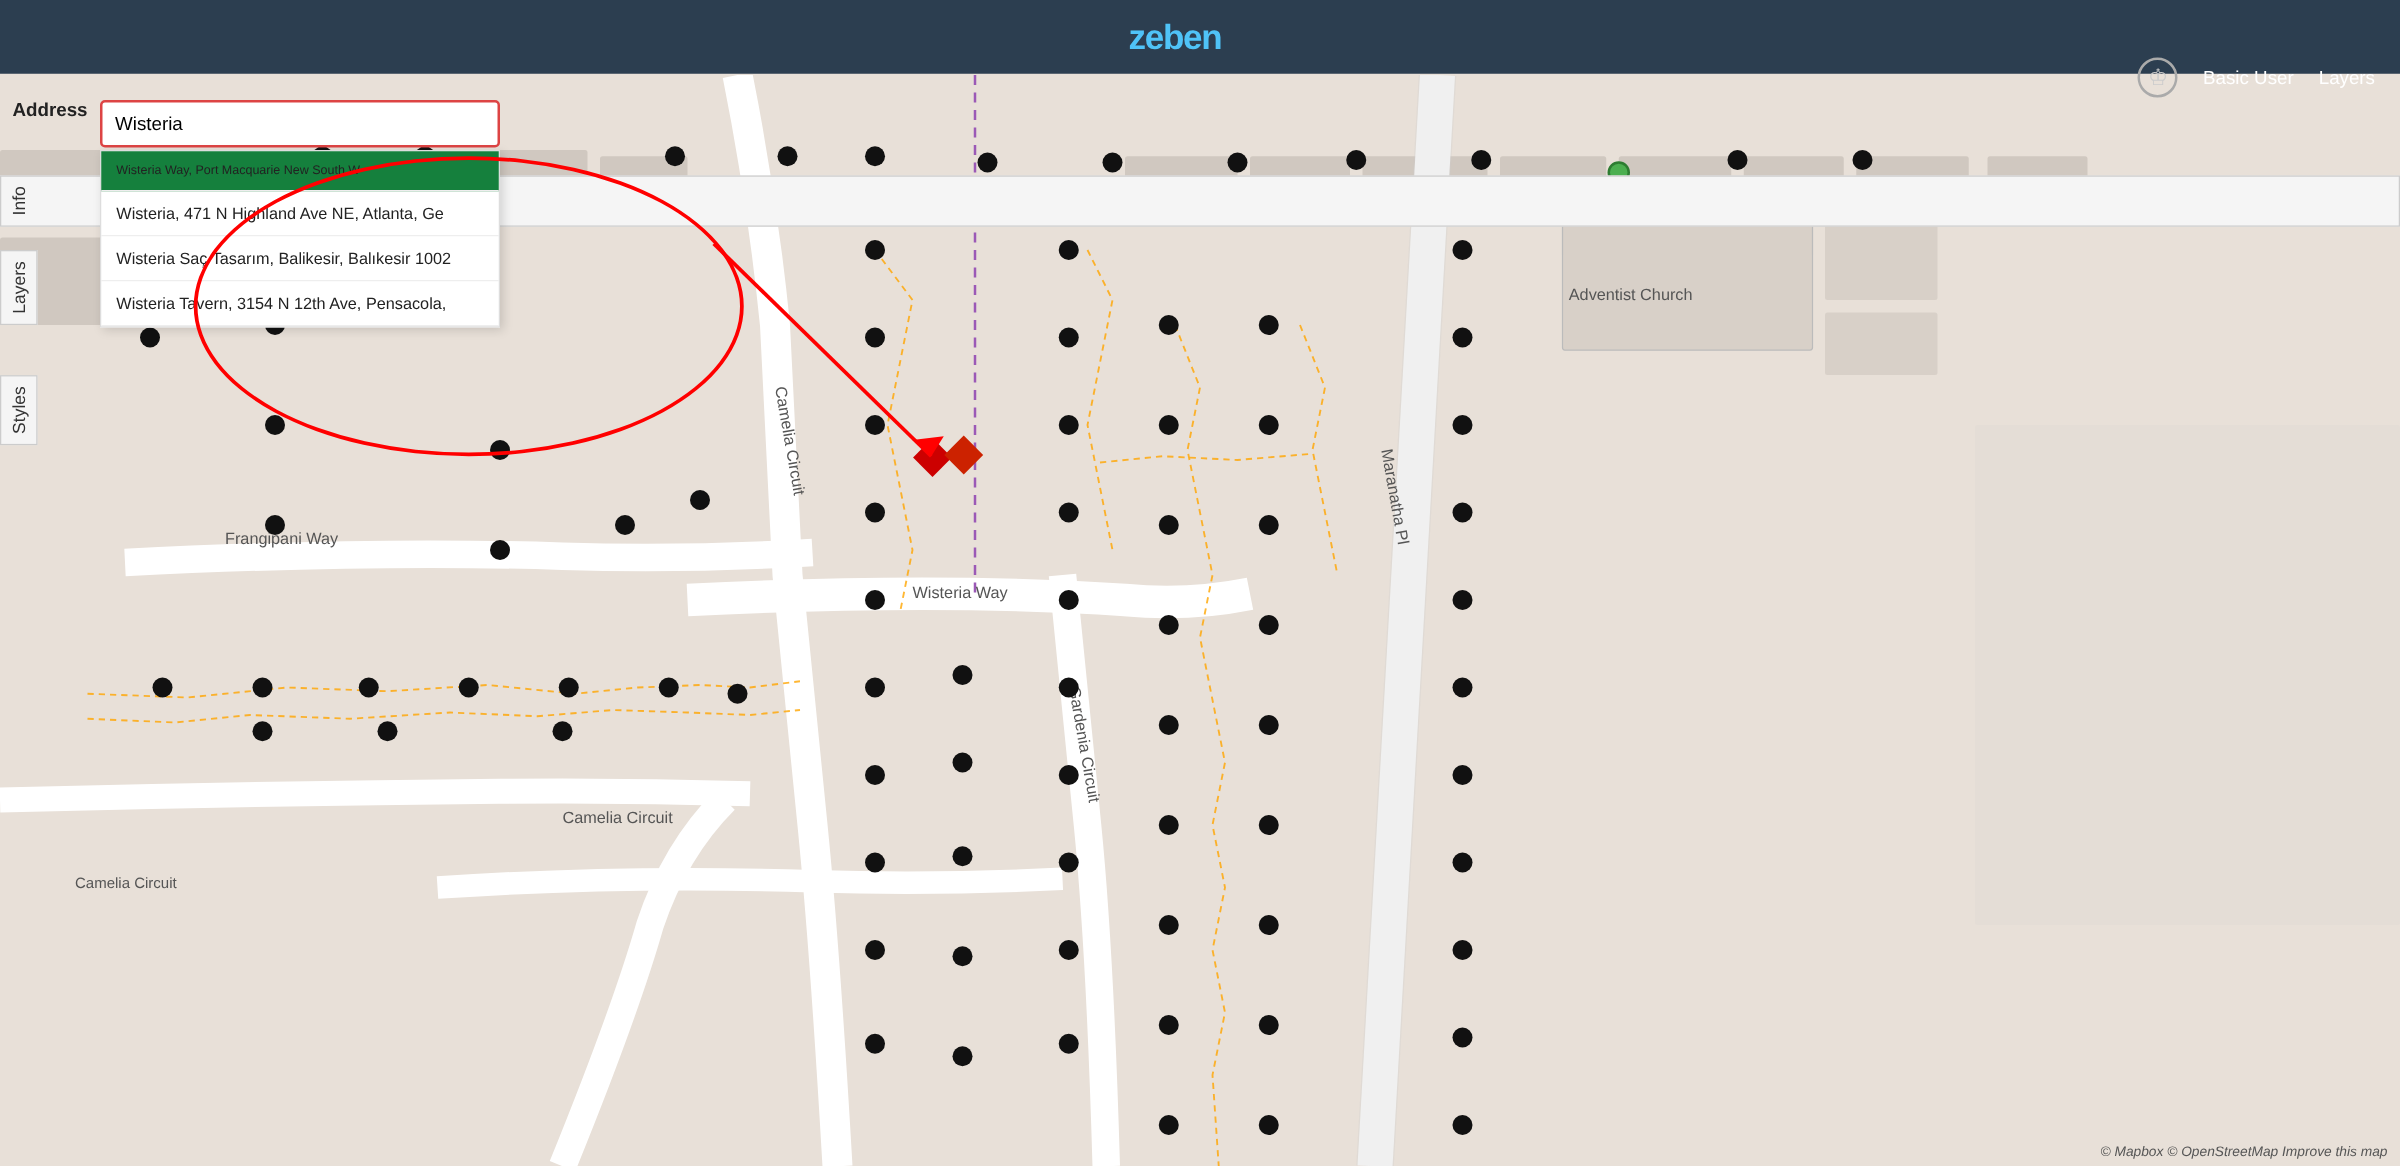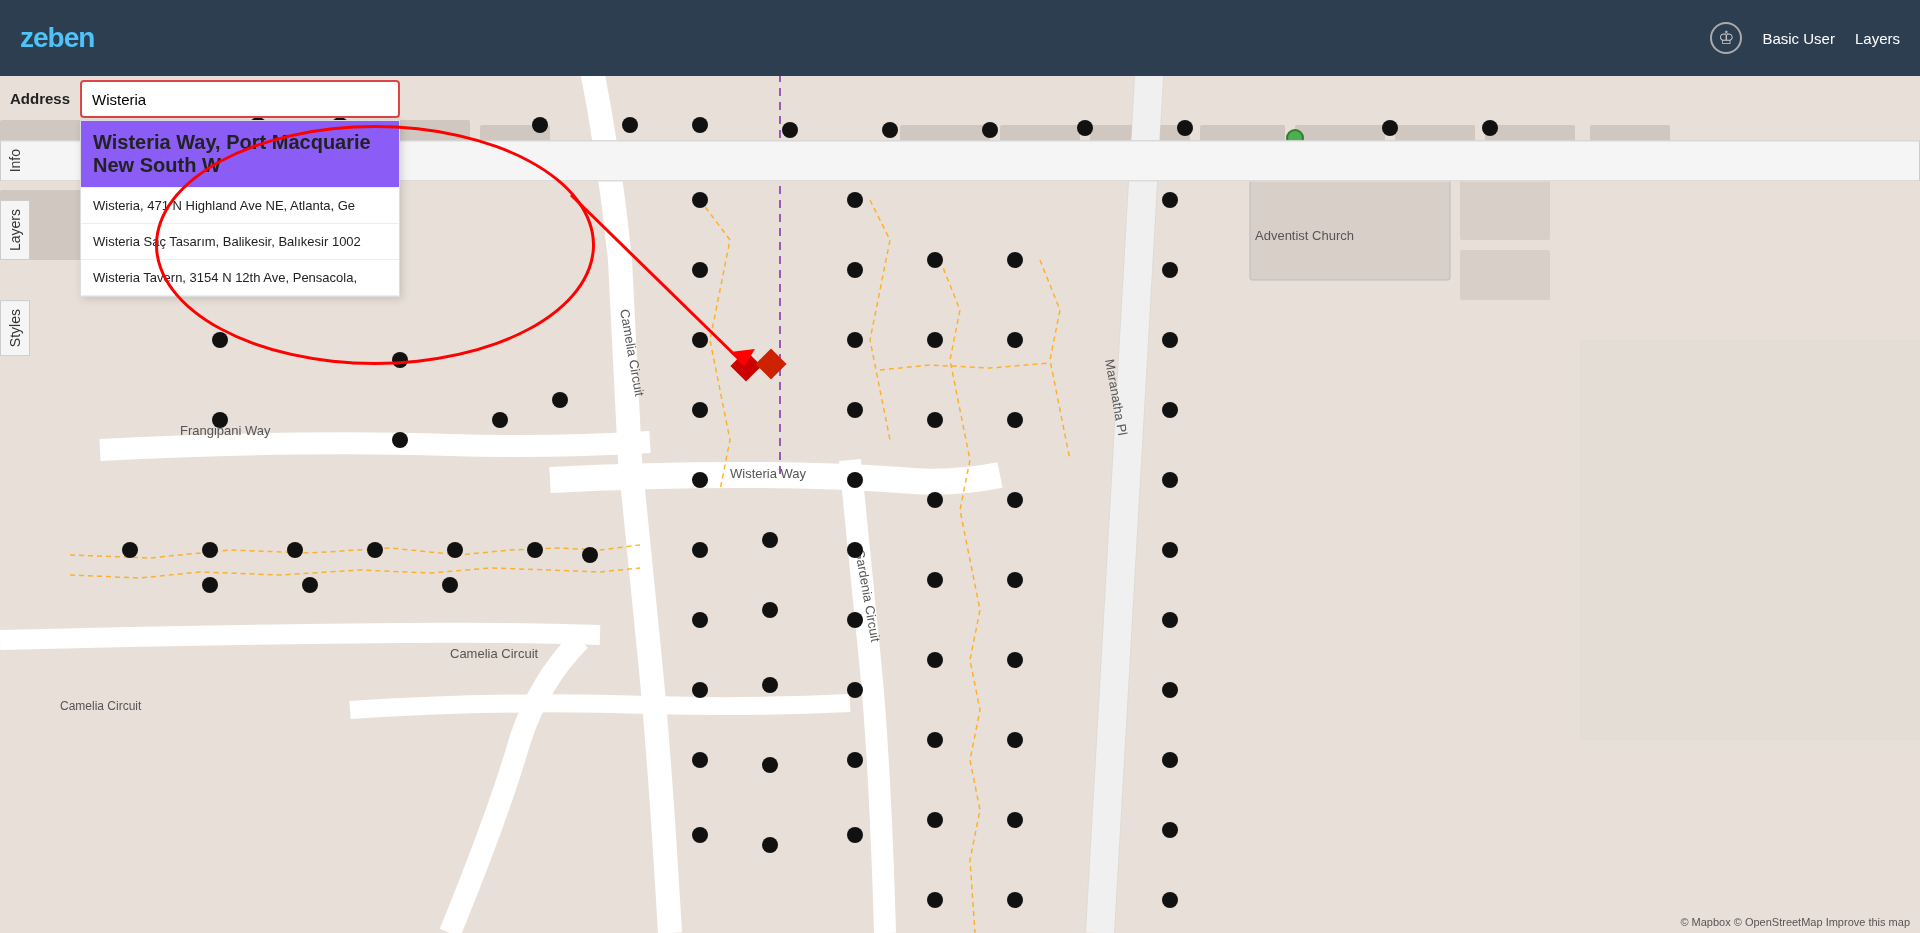--- a/index.html
+++ b/index.html
@@ -1,22 +1,23 @@
 <!DOCTYPE html>
 <html><head>
   <meta charset="utf-8">
   <style>
     * { margin: 0; padding: 0; box-sizing: border-box; }
     body { font-family: Arial, sans-serif; width: 1920px; height: 933px; overflow: hidden; background: #e8e0d8; }
 
     
     #navbar {
-      position: fixed; top: 0; left: 0; width: 100%; height: 76px;
+      position: fixed; top: 0; left: 0; width: 100%; height: 59px;
       background: #2c3e50; display: flex; align-items: center; z-index: 1000;
       padding: 14px 20px;
+      flex-direction: column;
     }
     #logo {
       color: white; font-size: 28px; font-weight: bold; margin-right: 40px;
       letter-spacing: -1px;
     }
     #logo span { color: #4fc3f7; }
     .nav-links { display: flex; gap: 30px; flex: 1; }
     .nav-link {
       color: #ccc; font-size: 17px; cursor: pointer; padding: 8px 0;
       text-decoration: none;
@@ -49,57 +50,57 @@
       font-size: 14px; cursor: pointer; color: #333; z-index: 100;
       text-orientation: mixed; transform: rotate(180deg);
     }
     #layers-panel { top: 140px; }
     #styles-panel { top: 240px; }
 
     
     #address-search {
       position: absolute; top: 20px; left: 10px; z-index: 200; display: flex; align-items: flex-start; gap: 10px;
     }
-    #address-label { font-size: 15px; font-weight: bold; color: #222; margin-top: 10px; }
+    #address-label { font-size: 15px; font-weight: bold; color: #222; }
     #search-wrapper { position: relative; }
     #search-input {
       width: 320px; height: 38px; border: 2px solid #d44; border-radius: 4px;
       font-size: 15px; padding: 0 10px; outline: none;
     }
     #autocomplete-dropdown {
       position: absolute; top: 40px; left: 0; width: 320px;
       background: white; border: 1px solid #ddd; box-shadow: 2px 2px 8px rgba(0,0,0,0.15);
       z-index: 300;
     }
     .autocomplete-item {
       padding: 10px 12px; font-size: 13px; color: #222; cursor: pointer;
       border-bottom: 1px solid #eee;
     }
-    .autocomplete-item:first-child { font-weight: bold; font-size: 20px; background: #8b5cf6; }
+    .autocomplete-item:first-child { font-weight: normal; font-size: 10px; background: #15803d; }
 
     
     .annotation-circle {
       position: absolute; top: 65px; left: 155px;
       width: 440px; height: 240px;
       border: 3px solid red; border-radius: 50%;
       pointer-events: none; z-index: 400;
     }
 
     
     #info-panel {
       position: absolute; right: 0; top: 80px;
       background: #f5f5f5; border: 1px solid #ccc; padding: 8px 6px;
       font-size: 14px; cursor: pointer; color: #333; z-index: 100;
       writing-mode: vertical-rl;
     }
 
     
     #map-credit {
       position: absolute; bottom: 5px; right: 10px;
-      font-size: 11px; color: #555; z-index: 100;
+      font-size: 11px; color: #555; z-index: 100; font-style: italic;
     }
   </style>
 </head>
 <body>
 
 <div id="navbar">
   <div id="logo">
     <span>ze</span><span style="color:#4fc3f7">ben</span>
   </div>
   <div class="nav-right">

